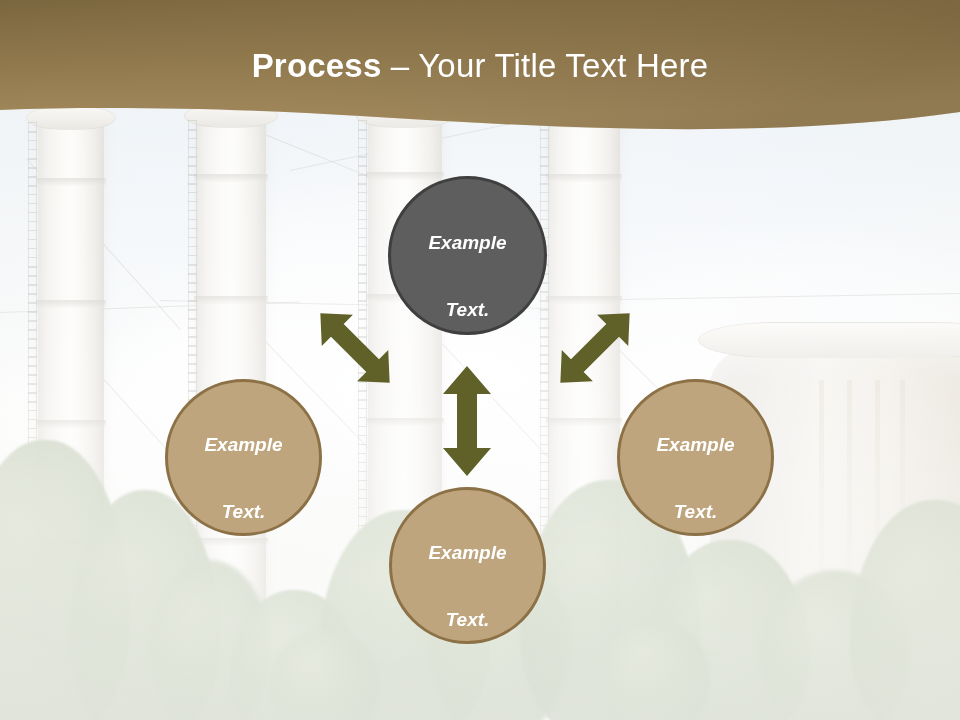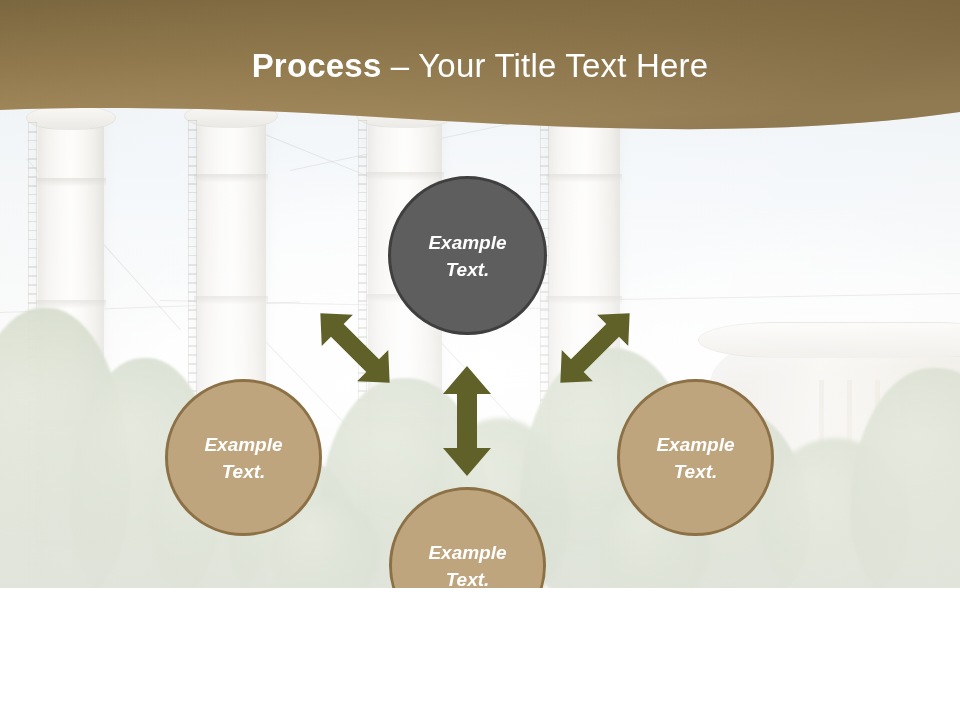--- a/index.html
+++ b/index.html
@@ -3,21 +3,21 @@
 <meta charset="utf-8">
 <style>
   html, body {
     margin: 0;
     padding: 0;
     background: #ffffff;
   }
   #slide {
     position: relative;
     width: 960px;
-    height: 588px;
+    height: 720px;
     overflow: hidden;
     font-family: "Liberation Sans", sans-serif;
     background: #0c4a6e;
   }
 
   
   .photo {
     position: absolute;
     inset: 0;
     overflow: hidden;
@@ -190,21 +190,21 @@
     align-items: center;
     justify-content: center;
     text-align: center;
     color: #ffffff;
     font-style: italic;
     font-weight: bold;
     font-size: 19px;
     line-height: 27px;
     box-sizing: border-box;
   }
-  .circle span { display: block; pointer-events: none; }
+  .circle span { display: block; pointer-events: none; margin-top: 40px; }
   .c-center {
     left: 388px; top: 176px;
     width: 159px; height: 159px;
     background: #5e5e5e;
     border: 3px solid #3f3f3f;
   }
   .c-left {
     left: 165px; top: 379px;
     width: 157px; height: 157px;
     background: #bfa57d;

